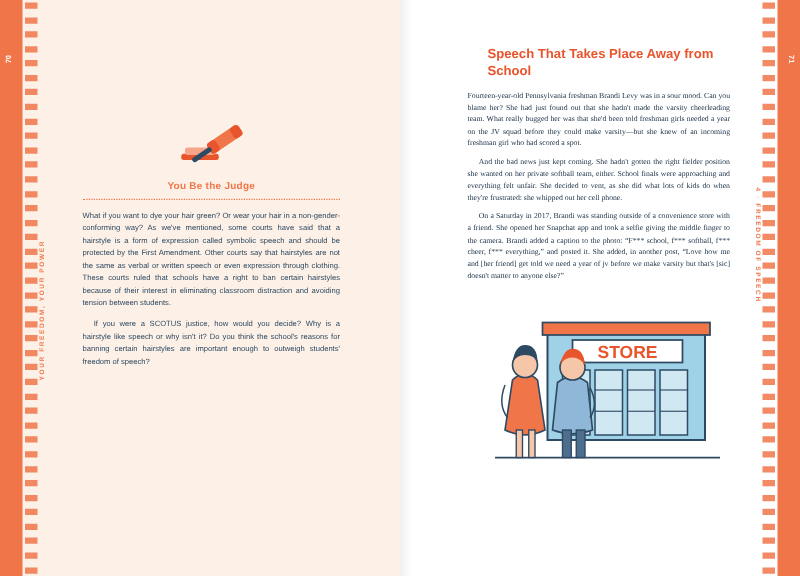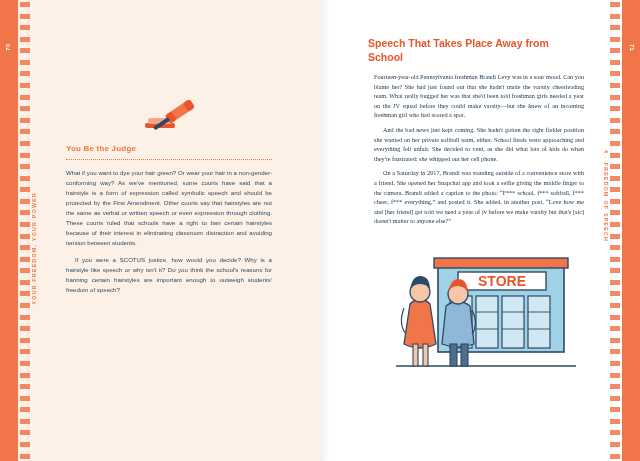--- a/index.html
+++ b/index.html
@@ -49,38 +49,38 @@
   }
   .folio.left{left:5px;top:44px;transform:rotate(180deg);}
   .folio.right{right:5px;top:44px;}
 
   
   .box{
     position:absolute;left:66px;top:96px;width:206px;
   }
   .gavel{width:64px;height:44px;margin:0 auto 4px;position:relative;}
   .box-title{
-    text-align:left;
+    text-align:center;
     font-family:"Liberation Sans", sans-serif;
     font-size:8px;font-weight:700;color:#f0764a;
     letter-spacing:.2px;margin-bottom:6px;
   }
   .dotrule{
     border-top:1px dotted #f0764a;height:0;margin:0 0 8px 0;
   }
   .box p{
     margin:0 0 7px 0;
     font-family:"Liberation Sans", sans-serif;
     font-size:6.1px;line-height:10px;color:#2e4a63;text-align:justify;
   }
   .box p.indent{text-indent:9px;}
 
   
   .r-head{
-    position:absolute;left:48px;top:36px;width:210px;
+    position:absolute;left:70px;top:36px;width:210px;
     font-family:"Liberation Sans", sans-serif;
     font-size:10.5px;line-height:14px;font-weight:700;color:#e8552c;
   }
   .r-body{position:absolute;left:54px;top:72px;width:210px;}
   .r-body p{
     margin:0 0 5px 0;
     font-family:"Liberation Serif", serif;
     font-size:6.2px;line-height:9.6px;color:#22384d;text-align:justify;
   }
   .r-body p.indent{text-indent:9px;}

